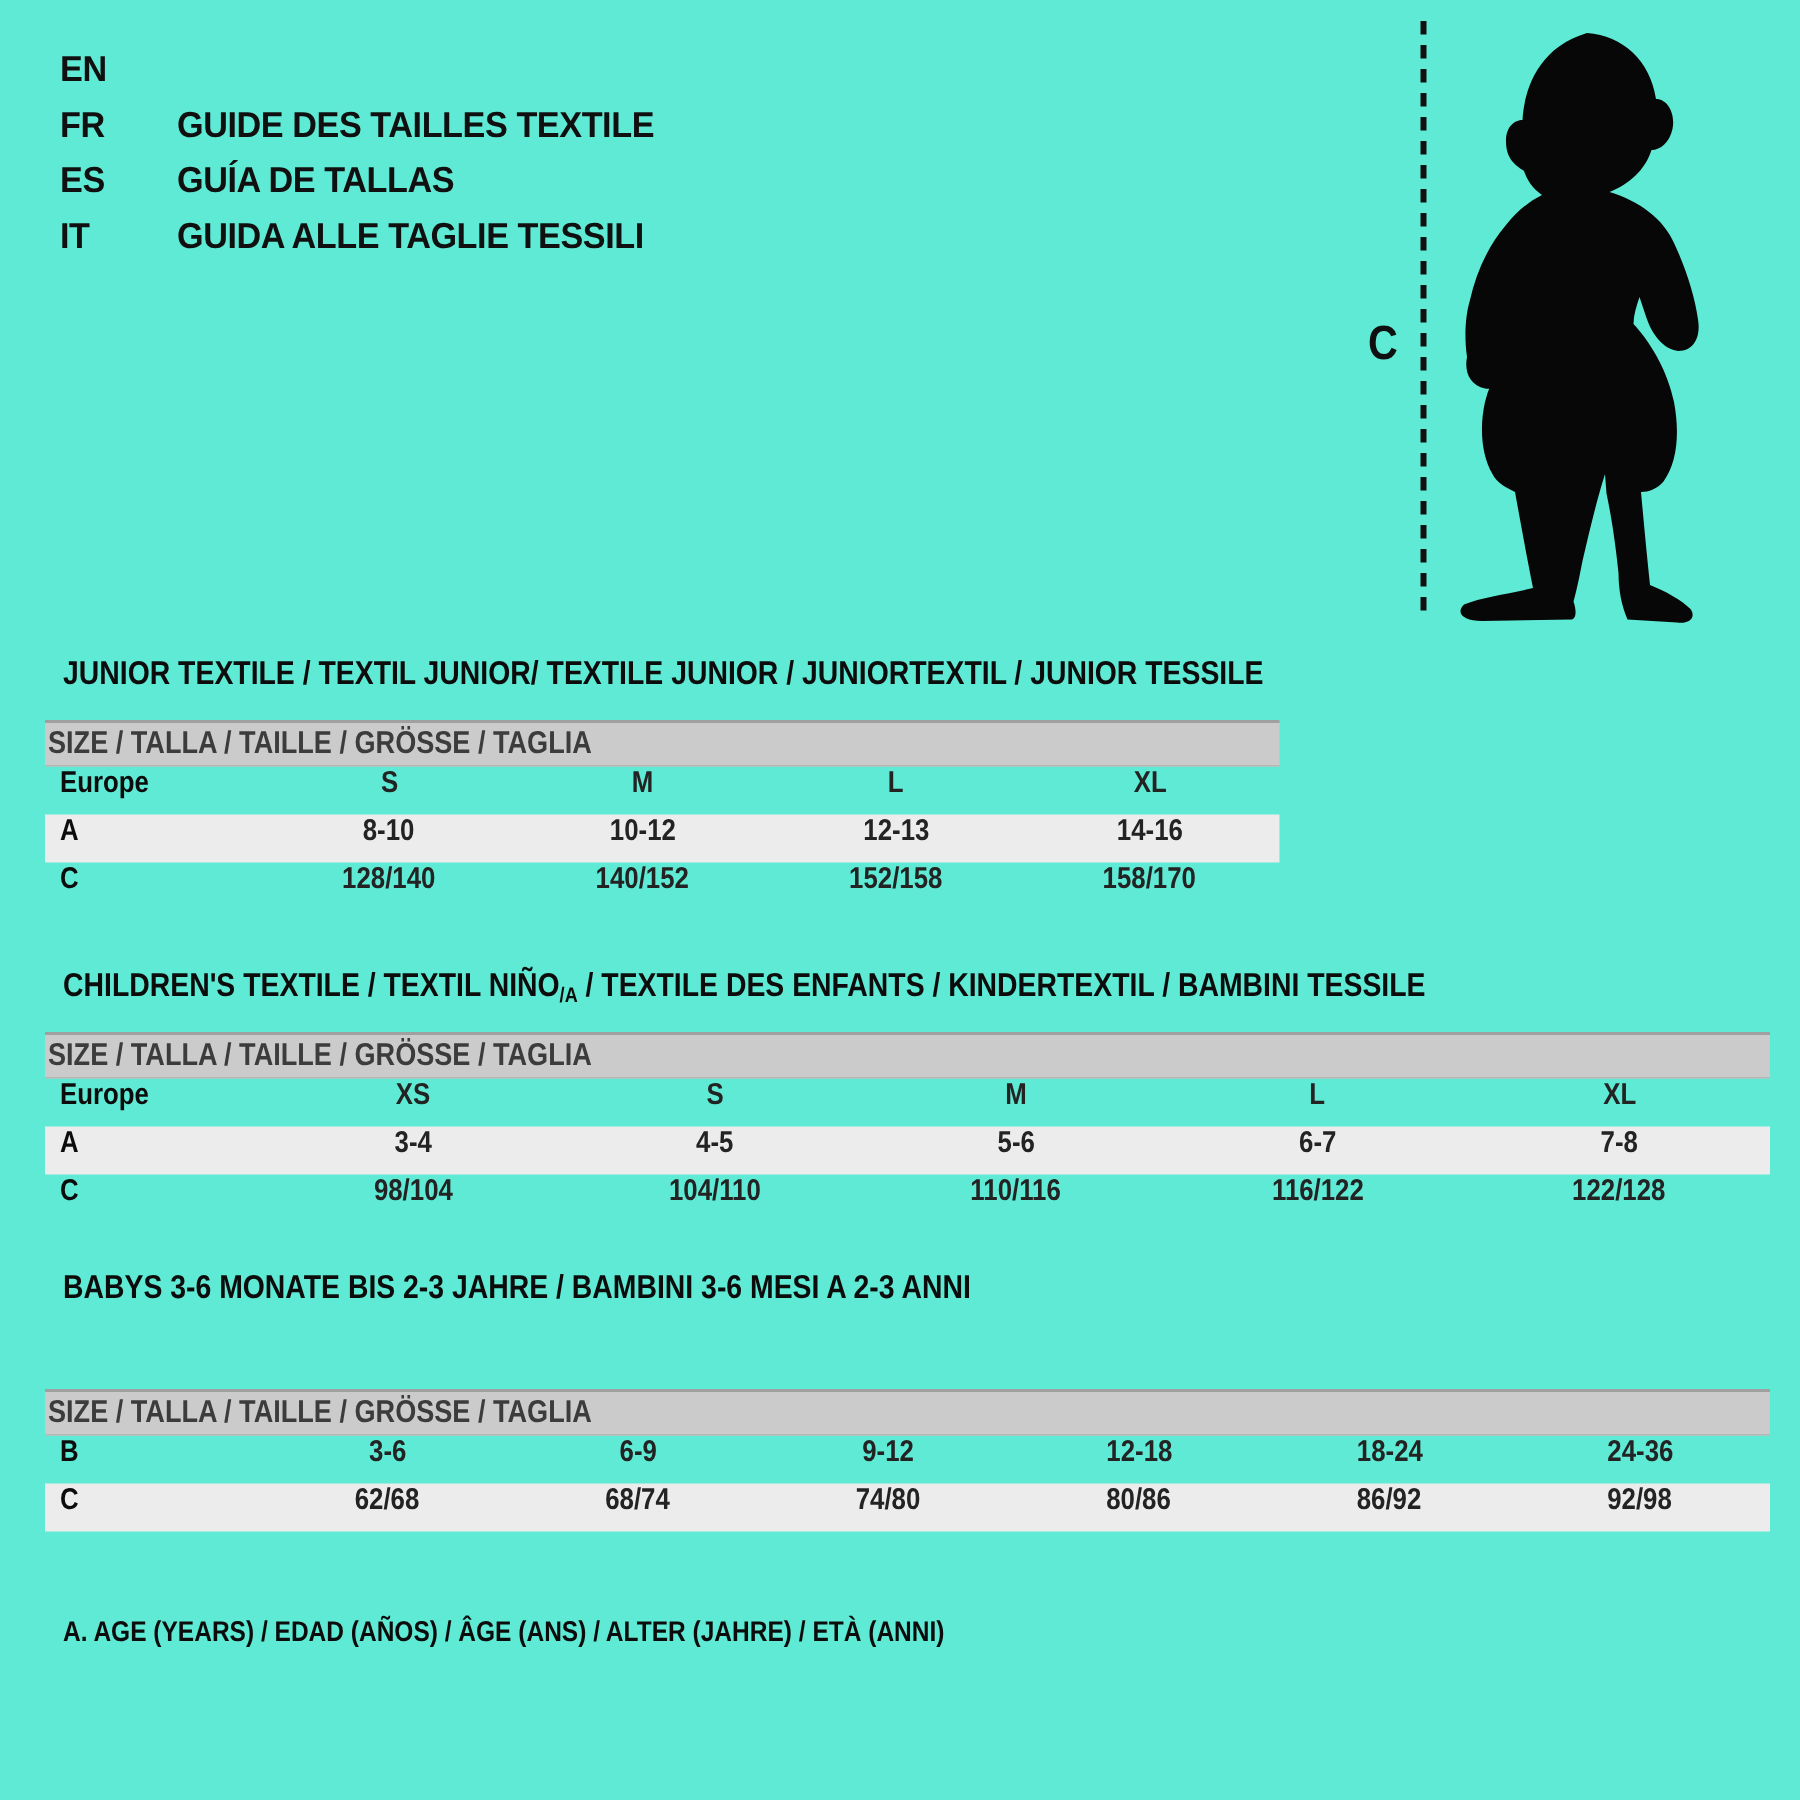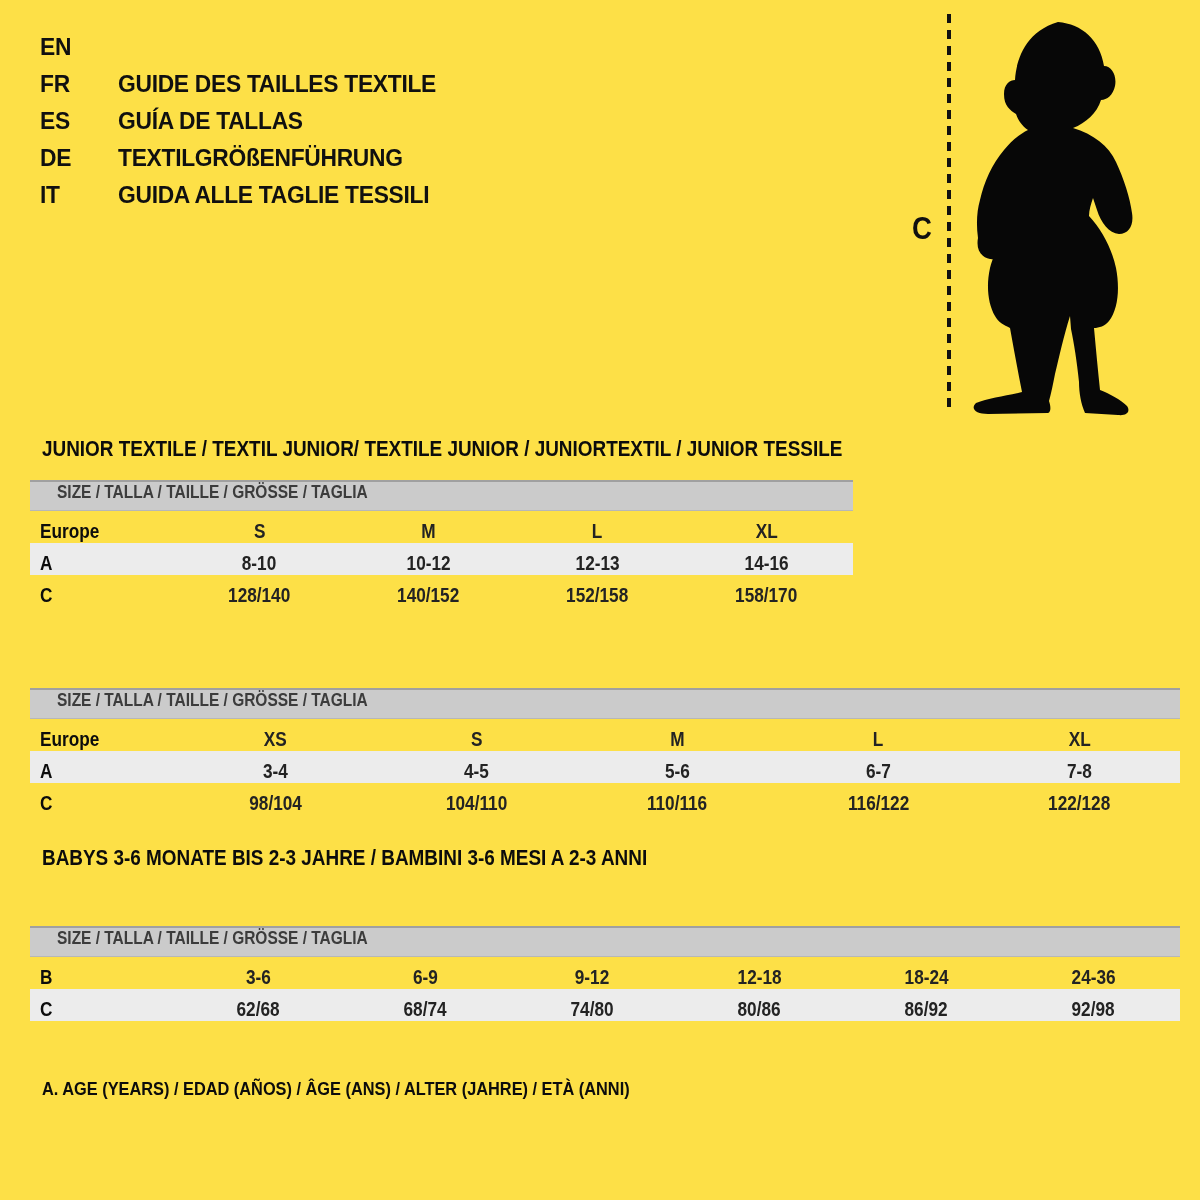--- a/index.html
+++ b/index.html
@@ -1,19 +1,19 @@
 <!DOCTYPE html>
 <html><head>
 <meta charset="utf-8">
 <style>
   * { margin:0; padding:0; box-sizing:border-box; }
   html,body { background:#ffffff; }
   .page {
     position:relative; width:1200px; height:1200px; margin:0 auto;
-    background:#fde047; overflow:hidden;
+    background:#5eead4; overflow:hidden;
     font-family:"Liberation Sans", sans-serif; font-weight:700; color:#101010;
   }
   
   .sx  { display:inline-block; white-space:nowrap; transform:scaleX(.86); transform-origin:50% 50%; }
   .sxl { display:inline-block; white-space:nowrap; transform:scaleX(.86); transform-origin:0 50%; }
   .wide { transform:scaleX(.95); }
 
   
   .langs { position:absolute; left:40px; top:28px; }
   .lang-row { display:flex; height:37px; align-items:center; font-size:24px; letter-spacing:-0.3px; }
@@ -30,23 +30,23 @@
   .t-babies   { top:842px; line-height:31px; }
   .sub-a { font-size:14px; vertical-align:-4px; }
 
   
   .stable { position:absolute; left:30px; }
   .tbl-junior   { top:480px; width:823px; }
   .tbl-children { top:688px; width:1150px; }
   .tbl-babies   { top:926px; width:1150px; }
   .thead {
     height:31px; background:#cbcbcb; border-top:2px solid #a0a0a0; border-bottom:1px solid #b7b7b7;
-    color:#3c3c3c; font-size:18px; display:flex; padding-left:27px;
+    color:#3c3c3c; font-size:21px; display:flex; align-items:center; padding-left:2px;
   }
-  .trow { display:flex; height:32px; align-items:flex-end; font-size:20px; color:#232323; }
+  .trow { display:flex; height:32px; align-items:flex-start; font-size:20px; color:#232323; }
   .trow.shaded { background:#ececec; }
   .cell { display:flex; align-items:center; justify-content:center; text-align:center; }
   .cell.label { justify-content:flex-start; padding-left:10px; color:#0c0c0c; }
   .tbl-junior   .label { width:145px; } .tbl-junior   .val { width:169px; }
   .tbl-children .label { width:145px; } .tbl-children .val { width:201px; }
   .tbl-babies   .label { width:145px; } .tbl-babies   .val { width:167px; }
 
   
   .legend { position:absolute; left:42px; top:1072px; }
   .legend-line { height:34px; display:flex; align-items:center; font-size:19px; color:#0c0c0c; }
@@ -60,24 +60,20 @@
     <div class="lang-row">
       <span class="lang-code"><span class="sxl wide">EN</span></span>
     </div>
     <div class="lang-row">
       <span class="lang-code"><span class="sxl wide">FR</span></span>
       <span><span class="sxl wide">GUIDE DES TAILLES TEXTILE</span></span>
     </div>
     <div class="lang-row">
       <span class="lang-code"><span class="sxl wide">ES</span></span>
       <span><span class="sxl wide">GUÍA DE TALLAS</span></span>
-    </div>
-    <div class="lang-row">
-      <span class="lang-code"><span class="sxl wide">DE</span></span>
-      <span><span class="sxl wide">TEXTILGRÖßENFÜHRUNG</span></span>
     </div>
     <div class="lang-row">
       <span class="lang-code"><span class="sxl wide">IT</span></span>
       <span><span class="sxl wide">GUIDA ALLE TAGLIE TESSILI</span></span>
     </div>
   </div>
 
   <div class="measure-label"><span class="sxl">C</span></div>
 
   <svg class="figure-svg" width="232" height="406" viewBox="0 0 232 406" aria-hidden="true">
@@ -150,20 +146,23 @@
         </div>
       <div class="cell val">
           <span class="sx">152/158</span>
         </div>
       <div class="cell val">
           <span class="sx">158/170</span>
         </div>
     </div>
   </div>
 
+  <div class="sec-title t-children">
+    <span class="sxl"><span>CHILDREN'S TEXTILE / TEXTIL NIÑO</span><span class="sub-a">/A</span><span> / TEXTILE DES ENFANTS / KINDERTEXTIL / BAMBINI TESSILE</span></span>
+  </div>
   <div class="stable tbl-children">
     <div class="thead">
         <span class="sxl">SIZE / TALLA / TAILLE / GRÖSSE / TAGLIA</span>
       </div>
     <div class="trow">
       <div class="cell label">
           <span class="sxl">Europe</span>
         </div>
       <div class="cell val">
           <span class="sx">XS</span>

